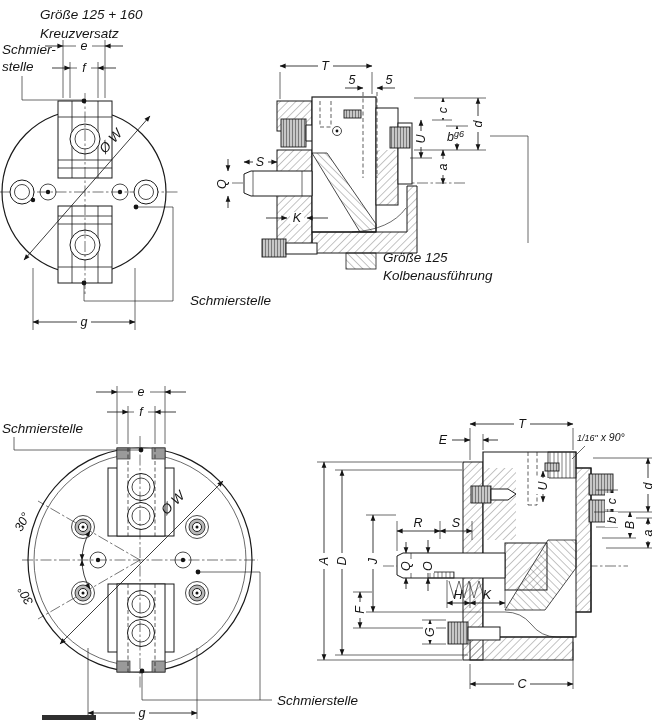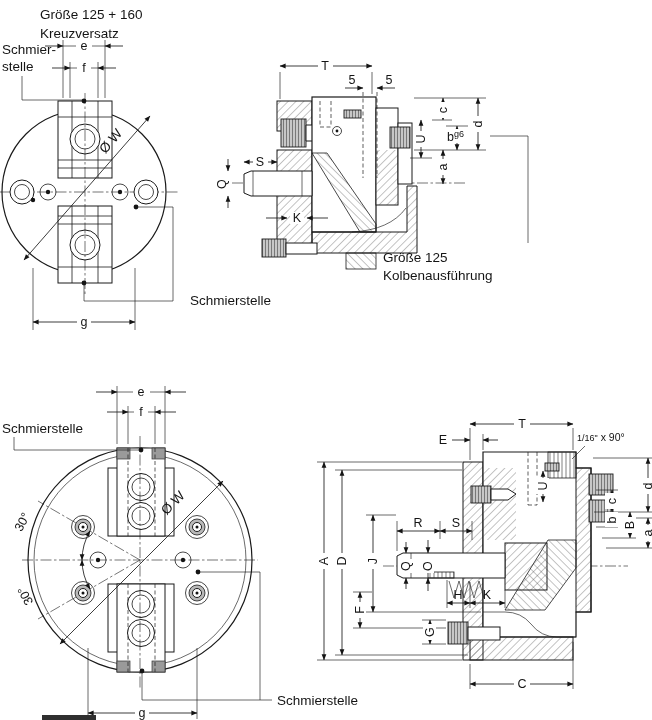--- a/index.html
+++ b/index.html
@@ -1,16 +1,16 @@
 <!DOCTYPE html>
 <html><head>
 <meta charset="utf-8">
 <style>
   html,body{margin:0;padding:0;background:#fff;}
-  .stage{width:652px;height:720px;position:relative;background:#fff;overflow:hidden;}
+  .stage{width:652px;height:720px;position:relative;background:#fff;overflow:hidden;font-style:italic;}
   svg{display:block;}
   text{font-family:"Liberation Sans",sans-serif;fill:#141414;}
   .f13{font-size:13.5px;}
   .f12{font-size:12.5px;}
   .f10{font-size:10.5px;}
   .o  {stroke:#1a1a1a;stroke-width:1.2;fill:#fff;}
   .o1 {stroke:#1a1a1a;stroke-width:1;fill:#fff;}
   .ln {stroke:#1a1a1a;stroke-width:0.8;fill:none;}
   .t  {stroke:#1a1a1a;stroke-width:0.65;fill:none;}
   .d  {stroke:#1a1a1a;stroke-width:0.85;fill:none;}

